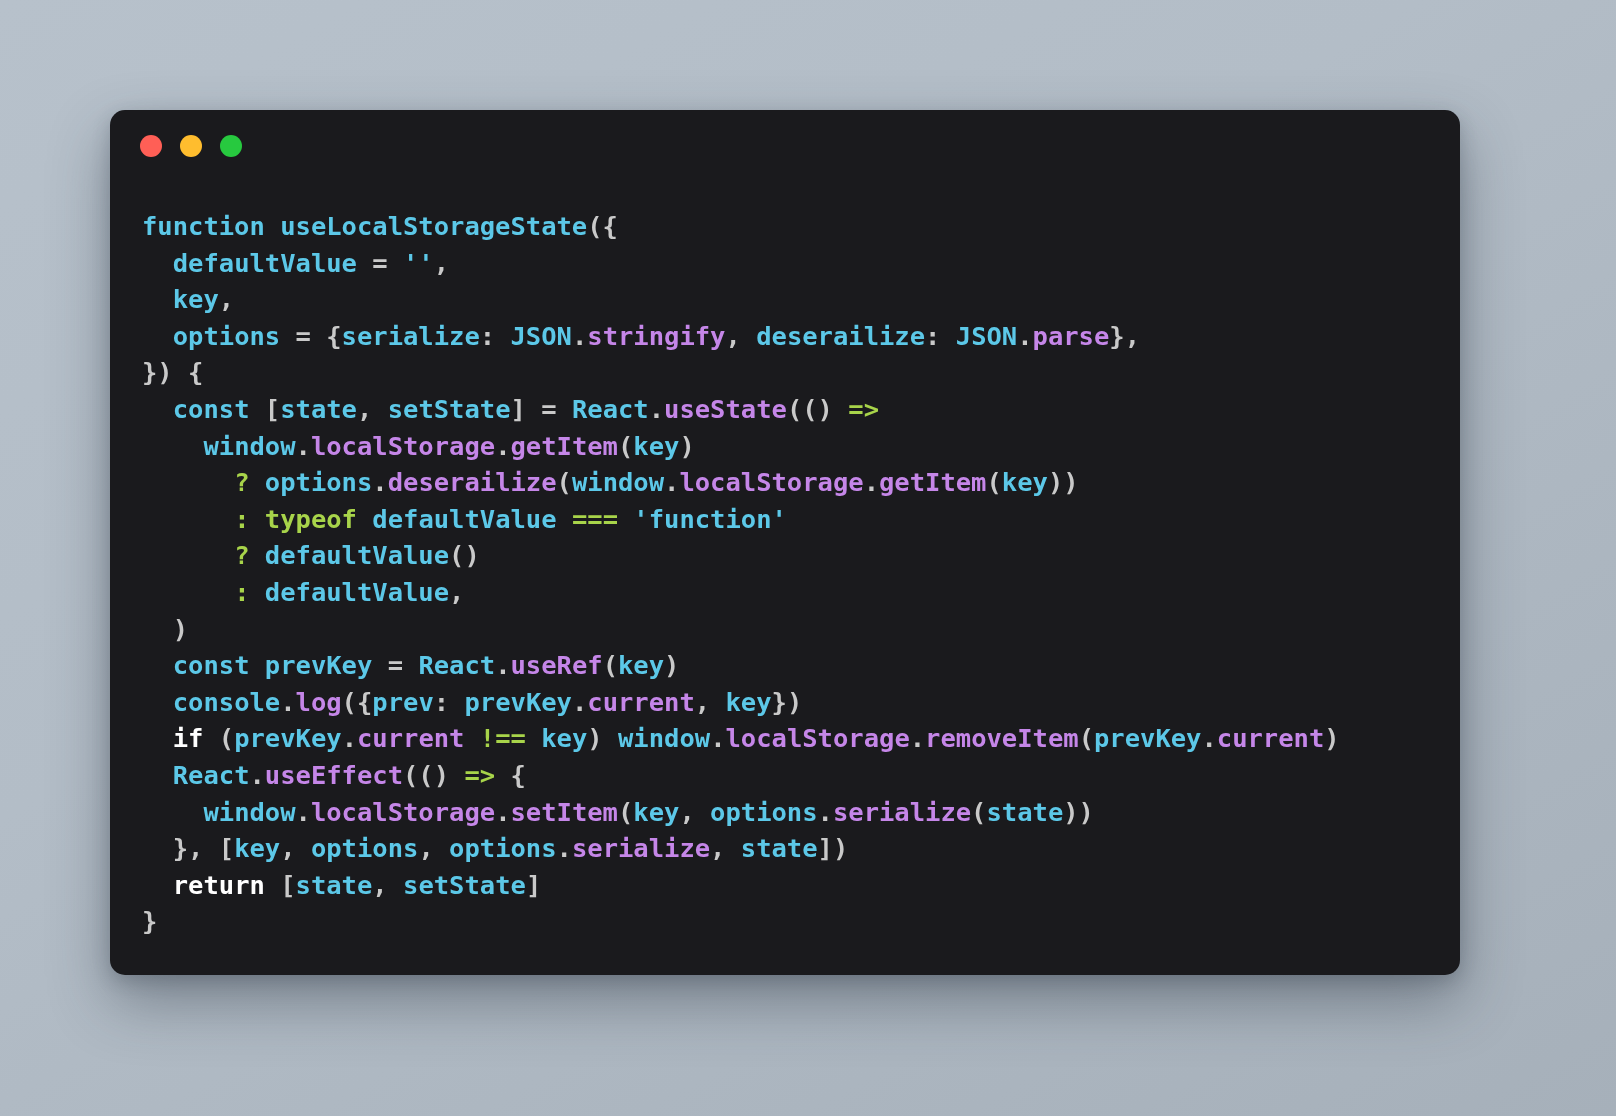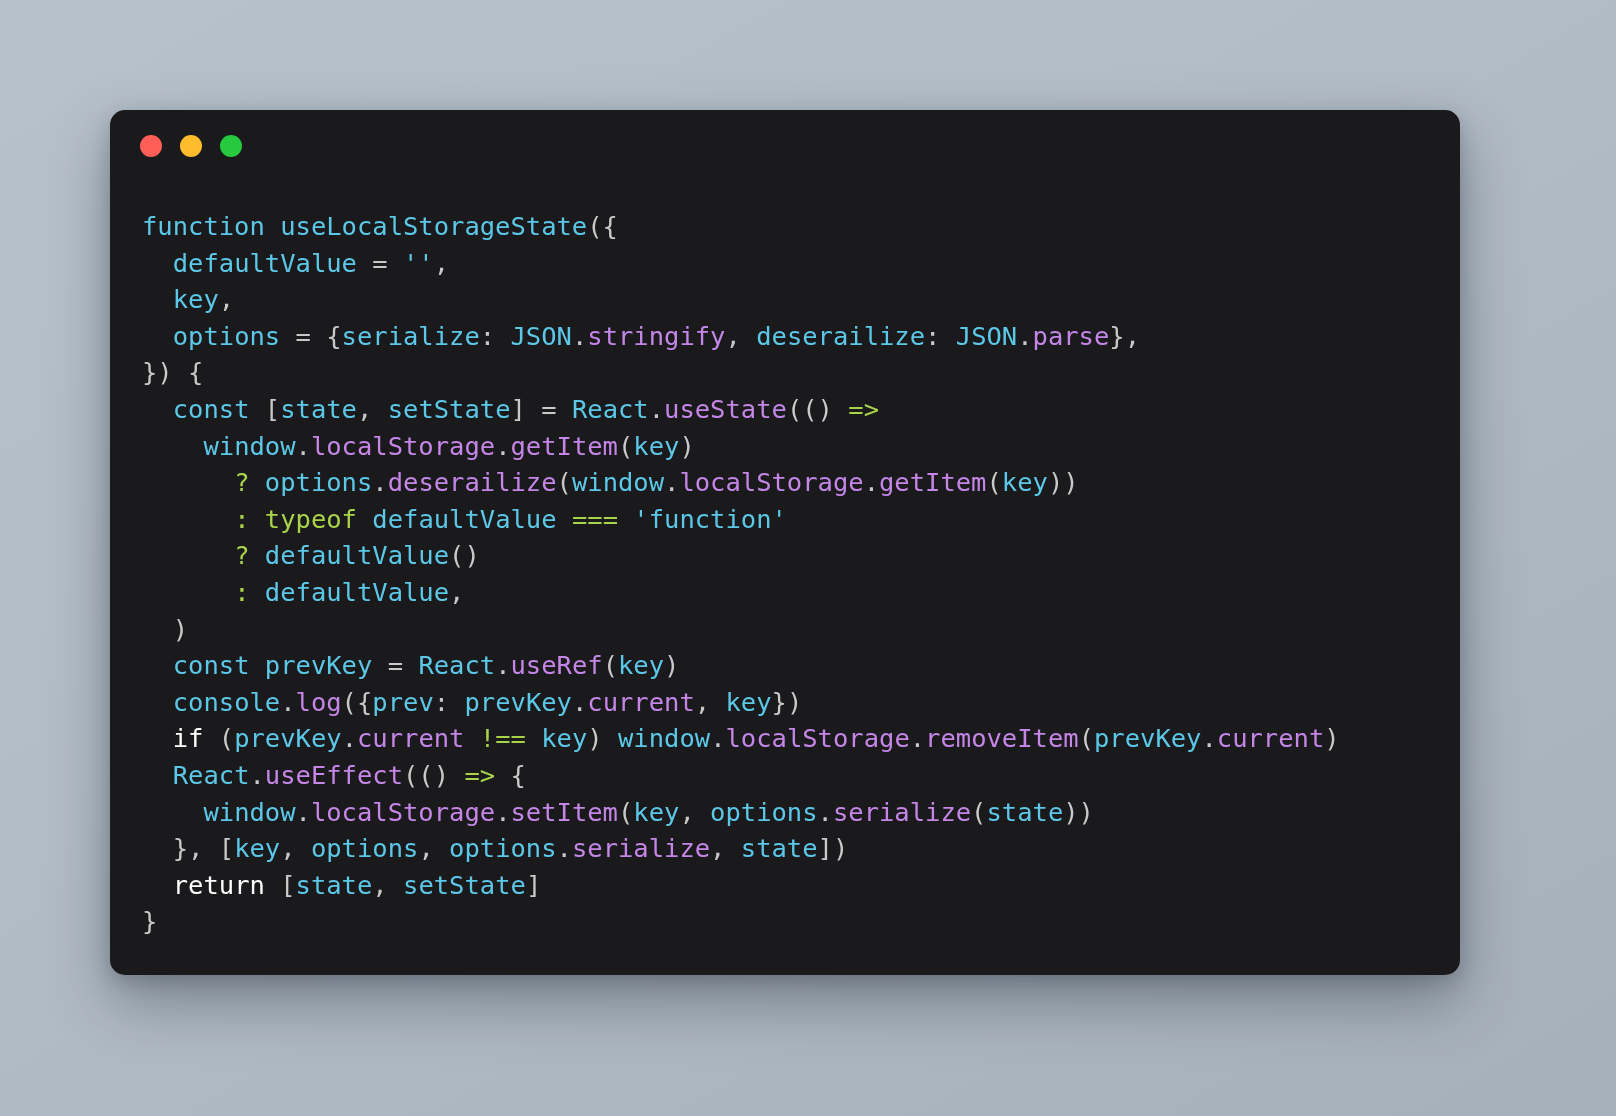--- a/index.html
+++ b/index.html
@@ -18,20 +18,21 @@
     position: absolute;
     left: 110px;
     top: 110px;
     width: 1350px;
     height: 865px;
     background: #1a1a1d;
     border-radius: 15px;
     box-shadow: 0 26px 60px rgba(40,50,62,0.42),
                 0 6px 18px rgba(40,50,62,0.22);
     overflow: hidden;
+    font-weight: bold;
   }
   .titlebar {
     height: 72px;
     display: flex;
     align-items: center;
     padding-left: 30px;
     gap: 18px;
   }
   .dot {
     width: 22px; height: 22px;

